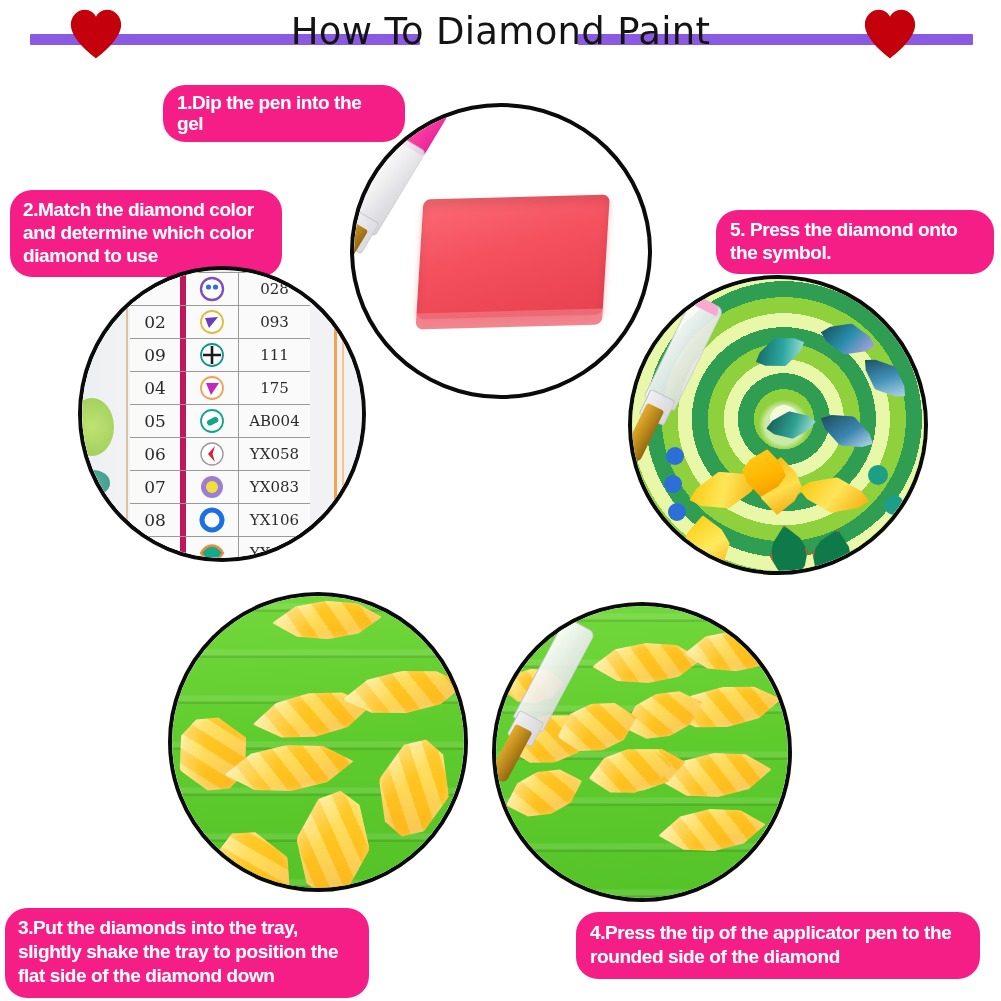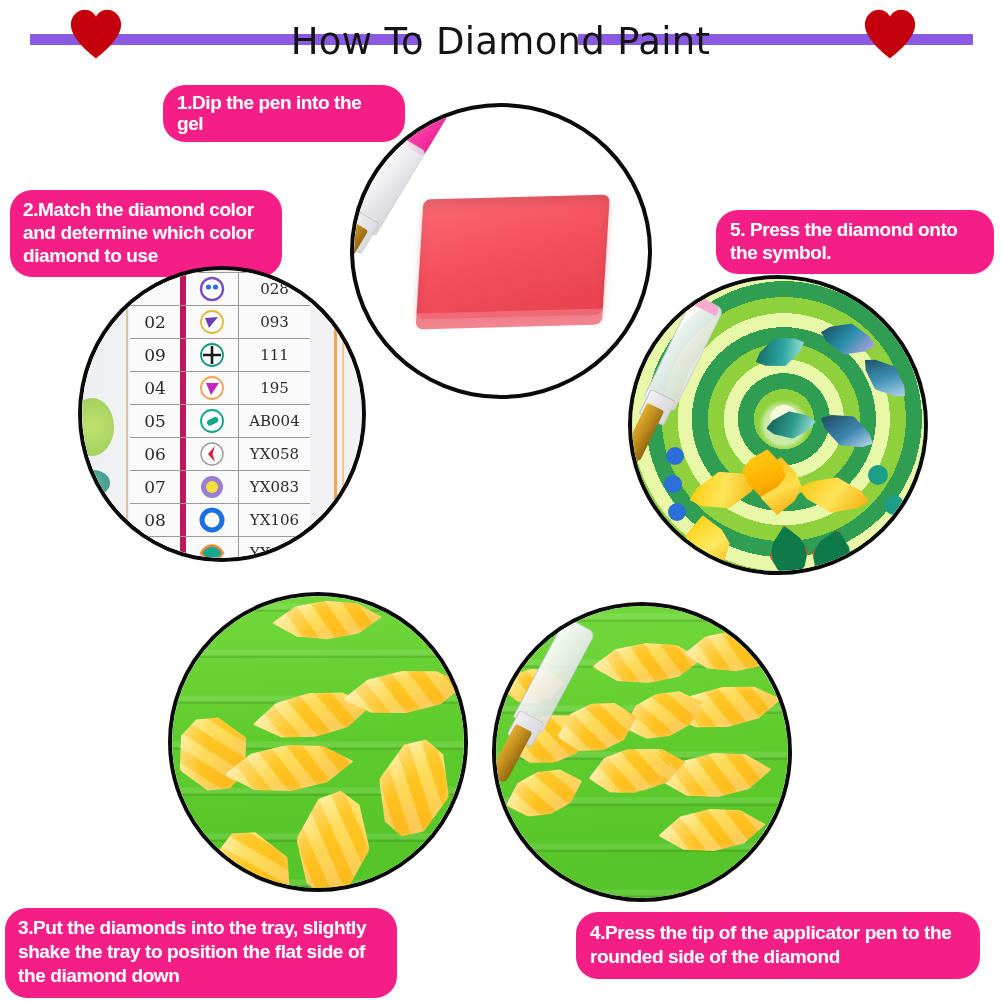--- a/index.html
+++ b/index.html
@@ -16,42 +16,42 @@
   
   .hdr{position:absolute;left:0;top:0;width:1001px;height:72px;}
   .bar{position:absolute;height:11px;background:#8A5BE2;border-radius:1px;}
   .bar.left{left:30px;top:34px;width:390px;}
   .bar.right{left:578px;top:34px;width:395px;}
   .heart{position:absolute;width:56px;height:52px;}
   .heart svg{width:100%;height:100%;display:block;}
   .heart.l{left:68px;top:8px;}
   .heart.r{left:862px;top:8px;}
   .title{
-    position:absolute;left:0;top:18px;width:1001px;text-align:center;
+    position:absolute;left:0;top:8px;width:1001px;text-align:center;
     font-family:"DejaVu Sans", sans-serif;
     font-size:37px;font-weight:400;color:#141414;letter-spacing:.3px;
     line-height:48px;white-space:nowrap;
   }
 
   
   .lbl{
     position:absolute;
     background:#F51E86;
     color:#ffffff;
     border-radius:22px;
     font-family:"Liberation Sans", sans-serif;
     font-weight:bold;
     letter-spacing:-.4px;
     box-sizing:border-box;
     text-shadow:0 0 1px rgba(255,255,255,.25);
   }
   #lbl1{left:163px;top:85px;width:242px;padding:7px 14px 8px;font-size:19px;line-height:21px;}
   #lbl2{left:10px;top:190px;width:272px;padding:8px 13px 10px;font-size:19px;line-height:23px;}
   #lbl5{left:716px;top:210px;width:278px;padding:8px 14px 10px;font-size:19px;line-height:23px;}
-  #lbl3{left:5px;top:908px;width:392px;padding:8px 13px 10px;font-size:19px;line-height:24px;}
+  #lbl3{left:5px;top:908px;width:364px;padding:8px 13px 10px;font-size:19px;line-height:24px;}
   #lbl4{left:560px;top:912px;width:404px;padding:9px 14px 10px;font-size:19px;line-height:24px;margin-left:16px;}
 
   
   .circ{
     position:absolute;border-radius:50%;overflow:hidden;
     border:4px solid #0b0b0b;box-sizing:border-box;background:#fff;
   }
   .cinner{position:absolute;inset:0;overflow:hidden;border-radius:50%;}
 
   #c1{left:350px;top:103px;width:302px;height:296px;}
@@ -234,21 +234,21 @@
         <div class="trow">
           <div class="c-num">04</div>
           <div class="c-sym">
             <span class="sym">
               <svg viewBox="0 0 26 26">
                   <circle cx="13" cy="13" r="11" fill="#fff" stroke="#F0A154" stroke-width="1.8"></circle>
                   <path d="M7 8 L20 8 L12 20 Z" fill="#C02BBE"></path>
                 </svg>
             </span>
           </div>
-          <div class="c-code">195</div>
+          <div class="c-code">175</div>
         </div>
 
         <div class="trow">
           <div class="c-num">05</div>
           <div class="c-sym">
             <span class="sym">
               <svg viewBox="0 0 26 26">
                   <circle cx="13" cy="13" r="11" fill="#fff" stroke="#11A58C" stroke-width="1.8"></circle>
                   <rect x="7.5" y="10.5" width="12" height="6" rx="3" fill="#11A58C" transform="rotate(-28 13 13)"></rect>
                 </svg>

